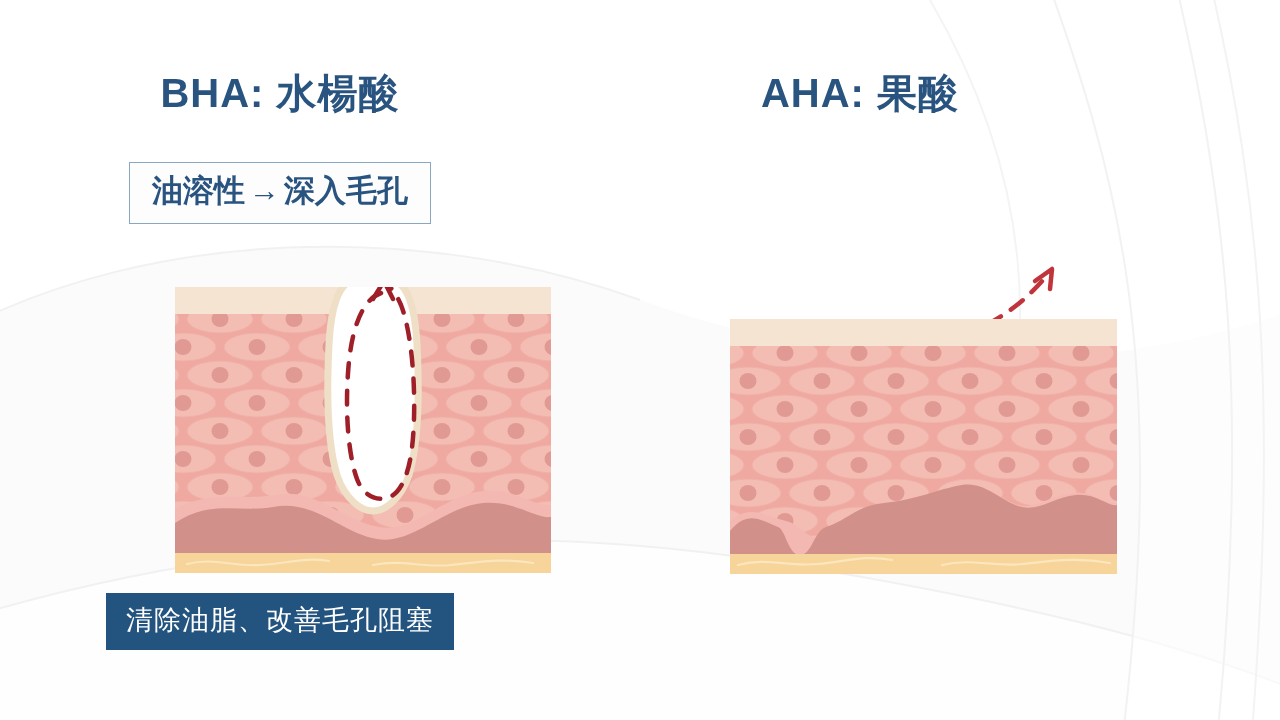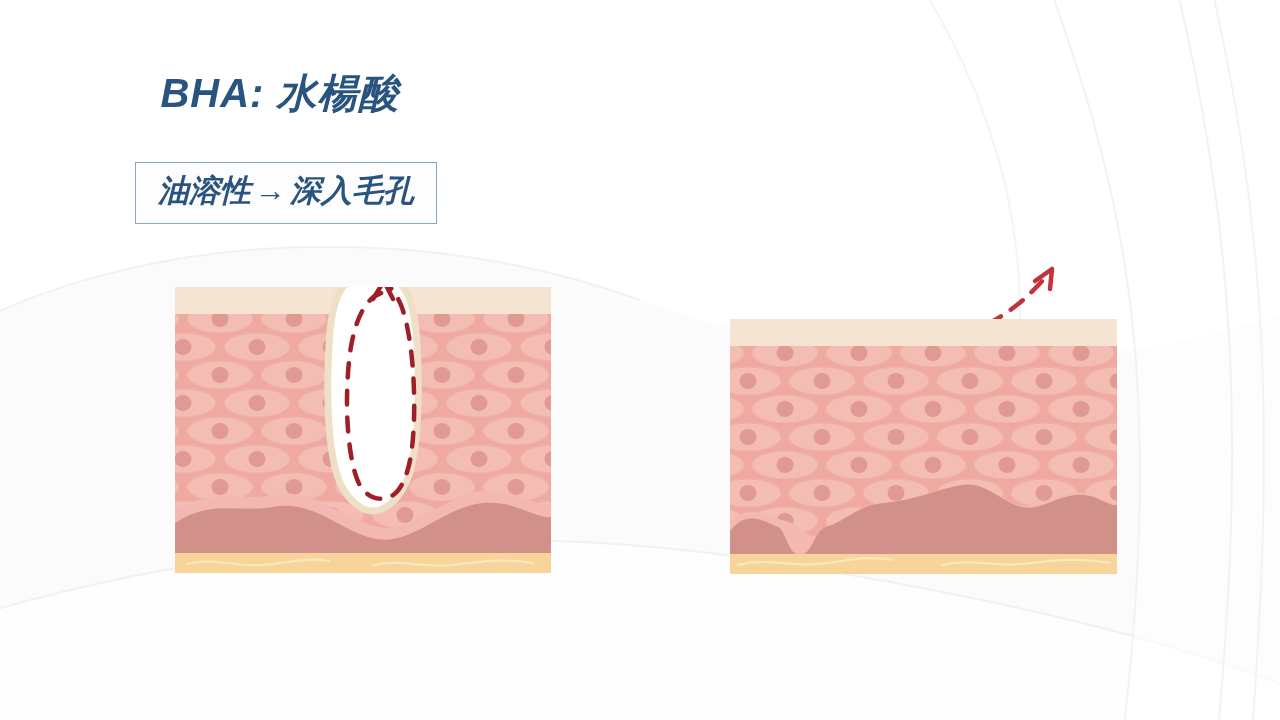--- a/index.html
+++ b/index.html
@@ -17,21 +17,21 @@
   }
   
   .bg-layer { position:absolute; inset:0; width:1280px; height:720px; pointer-events:none; }
 
   
   .col {
     position:absolute;
     top:0;
     width:540px; height:720px;
   }
-  .col.left  { left:10px;font-style:italic; }
+  .col.left  { left:10px; }
   .col.right { left:590px; }
 
   .heading {
     position:absolute;
     top:70px; left:0; width:540px;
     text-align:center;
     font-size:40px;
     font-weight:bold;
     color:#2a5480;
     letter-spacing:1px;
@@ -45,21 +45,20 @@
     left:50%;
     transform:translateX(-50%);
     border:1.5px solid #8aa7c2;
     background:#fdfdfd;
     padding:9px 22px 12px 22px;
     font-size:31px;
     font-weight:bold;
     color:#2a5480;
     white-space:nowrap;
     line-height:1.25;
-    margin-left:6px;
   }
   .subbox .arrowch { padding:0 4px; font-weight:bold; }
 
   .caption {
     position:absolute;
     bottom:70px;
     left:50%;
     transform:translateX(-50%);
     background:#23547f;
     color:#ffffff;
@@ -138,24 +137,26 @@
                  C 253 168 255 126 252 68 C 250 26 241 8 230 4 Z" fill="#ffffff" stroke="#f0dfc7" stroke-width="7" stroke-linejoin="round"></path>
 
         <path d="M216 16 C 198 22 186 50 183 96 C 180 140 184 180 192 202
                  C 198 218 210 224 222 221 C 234 218 242 202 246 178
                  C 252 140 250 64 236 28 C 230 14 224 8 219 6" fill="none" stroke="#9e1f28" stroke-width="4.5" stroke-dasharray="14 13" stroke-linecap="round"></path>
 
         <path d="M219 4 L 208 22 M219 4 L 228 22" fill="none" stroke="#9e1f28" stroke-width="4.5" stroke-linecap="round" stroke-linejoin="round"></path>
       </g>
     </svg>
 
+    <div class="caption">清除油脂、改善毛孔阻塞</div>
   </div>
 
   <div class="col right">
 
+    <div class="heading">AHA: 果酸</div>
 
 
     <svg class="diagram right-d" width="400" height="325" viewBox="0 0 400 325">
       <defs>
         <clipPath id="clipR">
             <rect x="0" y="64" width="387" height="255"></rect>
           </clipPath>
         <pattern id="cellsR" x="0" y="0" width="74" height="56" patternUnits="userSpaceOnUse">
           <rect width="74" height="56" fill="#f0a9a0"></rect>
           <ellipse cx="18" cy="14" rx="33" ry="14" fill="#f4bdb4" stroke="#eeb0a8" stroke-width="1"></ellipse>

